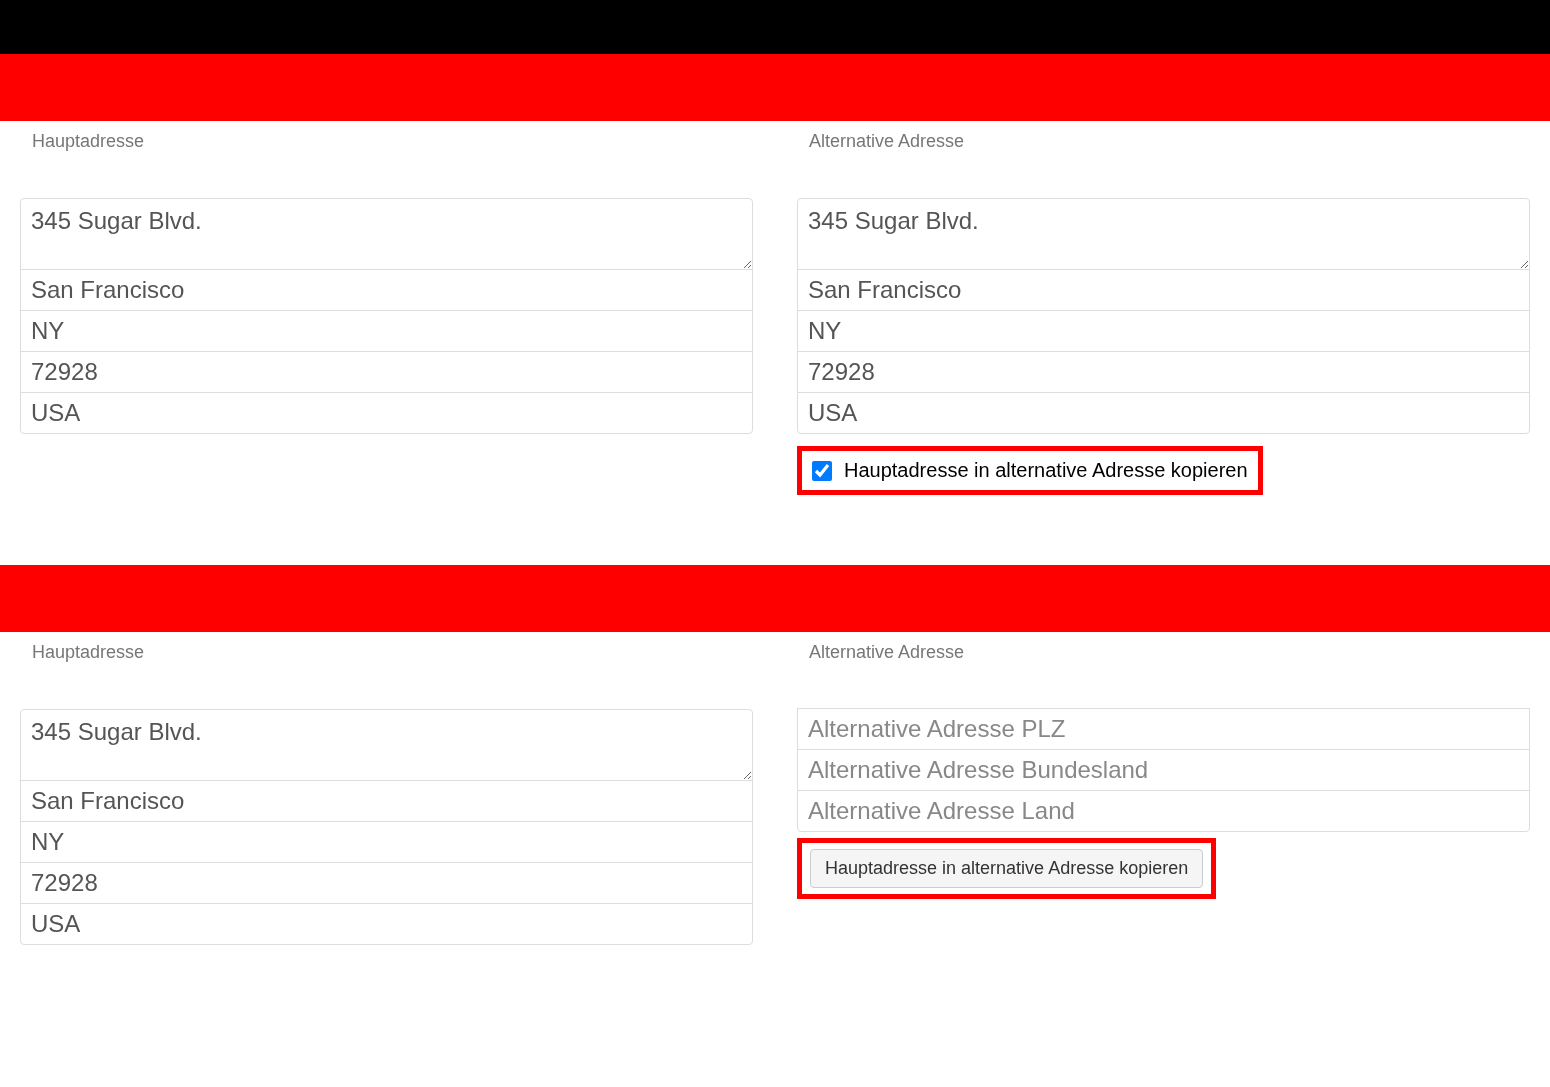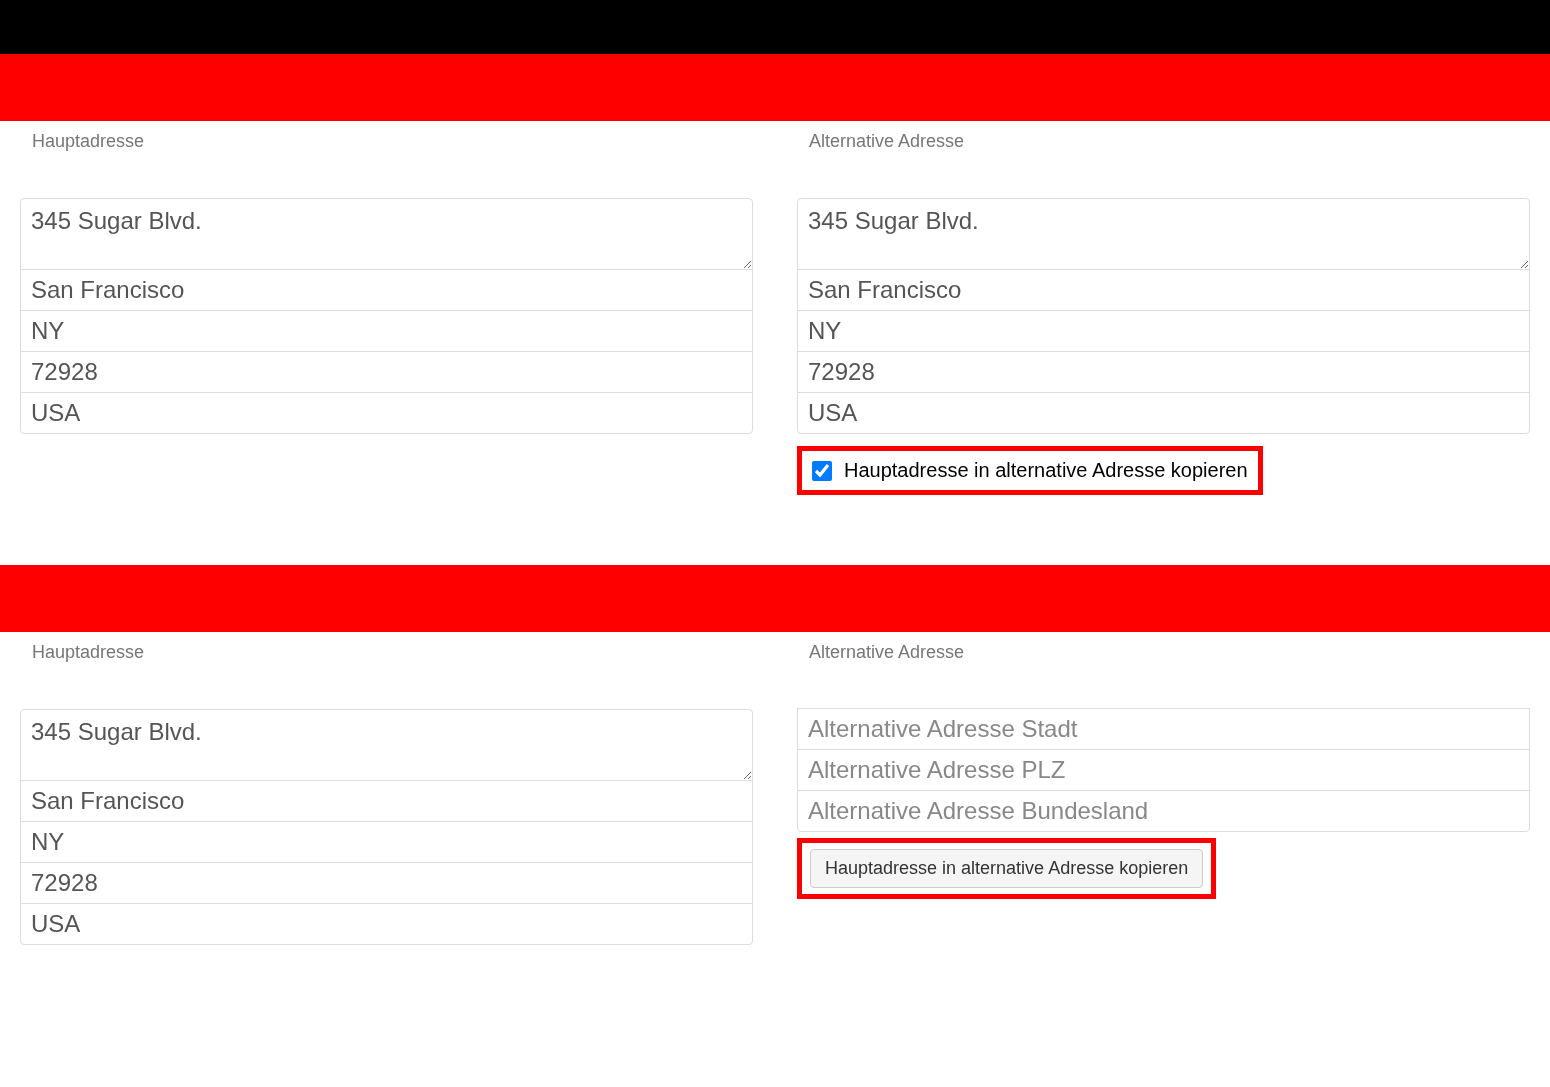--- a/index.html
+++ b/index.html
@@ -162,21 +162,21 @@
       <textarea class="field" style="">345 Sugar Blvd.</textarea>
       <input class="field" type="text" value="San Francisco" style="">
       <input class="field" type="text" value="NY" style="">
       <input class="field" type="text" value="72928" style="">
       <input class="field" type="text" value="USA" style="">
     </div>
   </div>
   <div class="form-column">
     <div class="column-label">Alternative Adresse</div>
     <div class="field-group">
-      <input class="field" type="text" placeholder="Alternative Adresse Stadt" style="">
       <input class="field" type="text" placeholder="Alternative Adresse PLZ" style="">
       <input class="field" type="text" placeholder="Alternative Adresse Bundesland" style="">
+      <input class="field" type="text" placeholder="Alternative Adresse Land" style="">
     </div>
     <div class="button-row highlighted">
       <button class="copy-btn">Hauptadresse in alternative Adresse kopieren</button>
     </div>
   </div>
 </div>
 
 </body></html>

